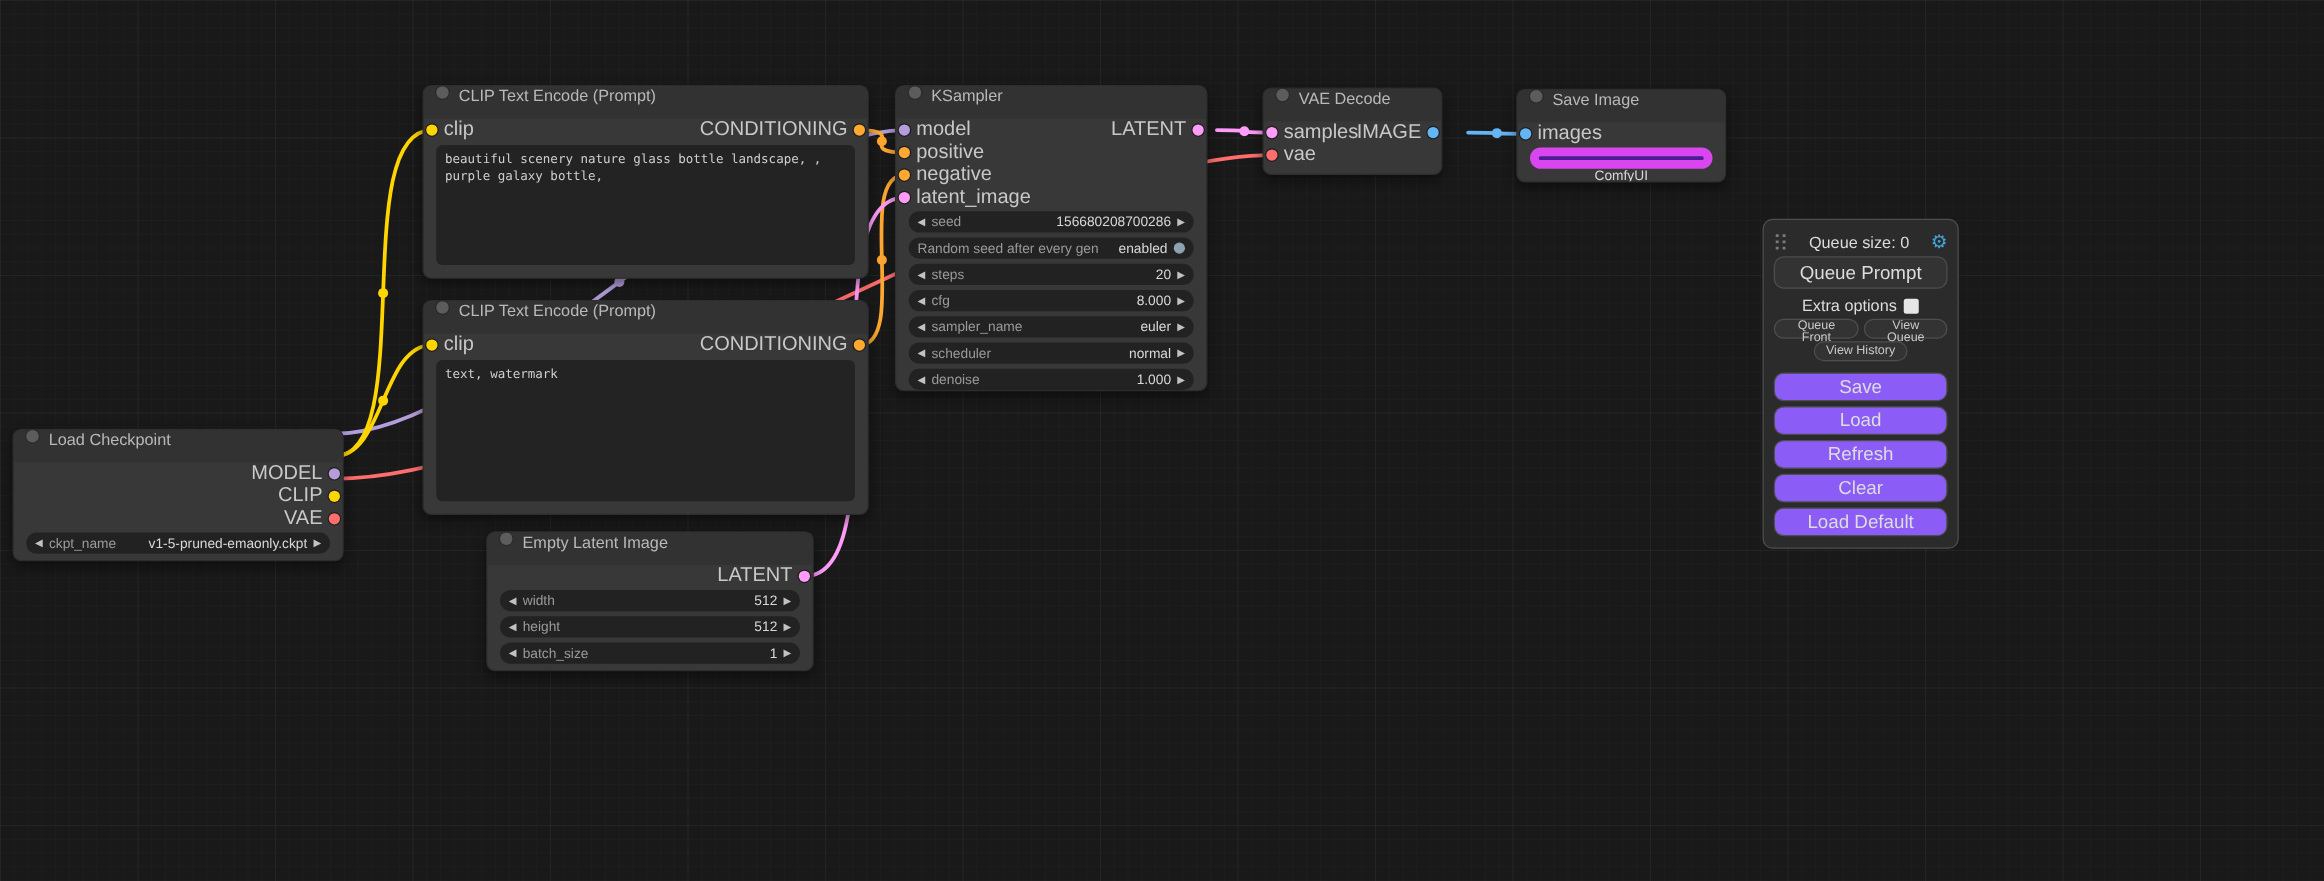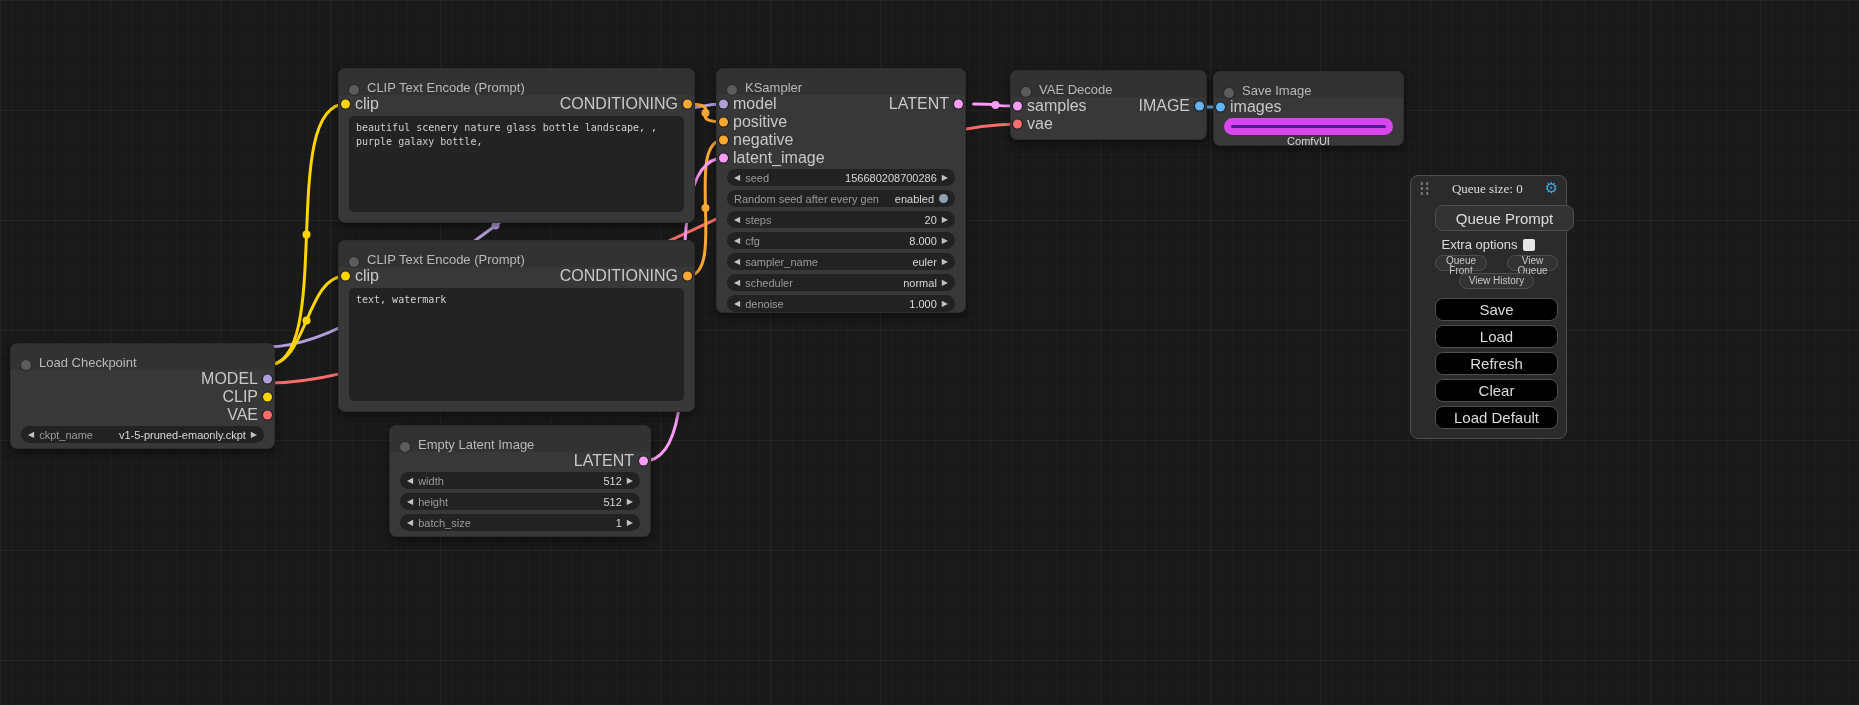--- a/index.html
+++ b/index.html
@@ -16,21 +16,21 @@
   #wires { position:absolute; left:0; top:0; width:1859px; height:705px; z-index:1; }
 
   .node {
     position:absolute; z-index:2; box-sizing:border-box;
     background:#383838; border:1px solid #2d2d2d; border-radius:7px;
     box-shadow:0 4px 10px rgba(0,0,0,0.45);
     display:flex; flex-direction:column; overflow:hidden;
   }
   .node-title {
     flex:0 0 26px; height:26px; background:#323232; border-radius:6px 6px 0 0;
-    display:flex; align-items:flex-end; padding:0 10px; gap:8px;
+    display:flex; align-items:flex-start; padding:0 10px; gap:8px;
   }
   .collapse-dot { width:10px; height:10px; border-radius:50%; background:#5c5c5c; box-shadow:0 0 0 1px #2a2a2a; flex:none; }
   .title-text { color:#b9b9b9; font-size:13px; white-space:nowrap; }
 
   .slot-row { position:relative; flex:0 0 18px; height:18px; }
   .slot-dot {
     position:absolute; top:50%; transform:translateY(-50%);
     width:9px; height:9px; border-radius:50%; box-shadow:0 0 0 1px rgba(0,0,0,0.45);
   }
   .slot-dot.in { left:2px; }
@@ -55,38 +55,38 @@
     flex:1; margin:3px 10px 10px; background:#232323; border-radius:5px;
     padding:5px 7px; font-family:"DejaVu Sans Mono", monospace; font-size:10px;
     color:#cfcfcf; line-height:1.4; white-space:pre-wrap; word-break:break-word; overflow:hidden;
   }
 
   #queue-panel {
     position:absolute; left:1410px; top:175px; width:157px; z-index:3; box-sizing:border-box;
     background:#2b2b2b; border:1px solid #4e4e4e; border-radius:8px;
     padding:5px 8px 9px; color:#ddd;
   }
-  .qp-header { display:flex; align-items:flex-start; height:20px;font-family:Liberation Serif, serif; }
+  .qp-header { display:flex; align-items:flex-end; height:20px; }
   .drag-handle { width:11px; height:15px; background-image:radial-gradient(#7a7a7a 1.2px, transparent 1.4px); background-size:5.5px 5px; flex:none; }
   .qp-size { flex:1; text-align:center; font-size:13px; color:#dcdcdc; }
   .gear { color:#41a6d9; font-size:15px; line-height:1; flex:none; }
-  button { font-family:"Liberation Sans", sans-serif; cursor:pointer;margin-left:16px; }
+  button { font-family:"Liberation Sans", sans-serif; cursor:pointer; }
   .qp-btn-lg {
     display:block; width:100%; height:26px; margin-top:4px;
     background:#333; border:1px solid #4e4e4e; border-radius:8px; color:#ddd; font-size:15px;
   }
   .qp-extra { display:flex; align-items:center; justify-content:center; gap:6px; margin:6px 0 3px; font-size:13px; }
   .qp-checkbox { width:12px; height:12px; background:#e6e6e6; border-radius:2px; flex:none; }
   .qp-row { display:flex; gap:4px; justify-content:center; margin:2px 0; }
   .qp-btn-sm {
     background:#333; border:1px solid #4e4e4e; border-radius:8px; color:#c9c9c9;
     font-size:10px; height:16px; line-height:1; padding:0 9px;
   }
   .qp-main-btns { margin-top:9px; display:flex; flex-direction:column; gap:4px; }
-  .qp-btn { height:23px; background:#000000; border:1px solid #4e4e4e; border-radius:8px; color:#ddd; font-size:15px; }
+  .qp-btn { height:23px; background:#8b5cf6; border:1px solid #4e4e4e; border-radius:8px; color:#ddd; font-size:15px; }
 </style>
 </head>
 <body>
 
 <div id="canvas">
   <svg id="wires" xmlns="http://www.w3.org/2000/svg">
       <path d="M 267.5 347 C 396.6764781219863 347, 594.3235218780137 104, 723.5 104" stroke="#B39DDB" stroke-width="3" fill="none" stroke-linecap="round"></path>
       <circle cx="495.5" cy="225.5" r="4" fill="#B39DDB"></circle>
       <path d="M 267.5 365 C 335.6014867679113 365, 277.3985132320887 104, 345.5 104" stroke="#FFD500" stroke-width="3" fill="none" stroke-linecap="round"></path>
       <circle cx="306.5" cy="234.5" r="4" fill="#FFD500"></circle>
@@ -279,37 +279,37 @@
         <span class="arrow">▶</span>
       </div>
       <div class="widget">
         <span class="arrow">◀</span>
         <span class="wlabel">denoise</span>
         <span class="spacer"></span>
         <span class="wvalue">1.000</span>
         <span class="arrow">▶</span>
       </div>
     </div>
-    <div class="node" style="left: 1010px; top: 70px; width: 197px; height: 70px;">
+    <div class="node" style="left: 1010px; top: 70px; width: 144px; height: 70px;">
       <div class="node-title">
         <span class="collapse-dot"></span>
         <span class="title-text">VAE Decode</span>
       </div>
       <div class="slot-row">
         <span class="slot-dot in" style="background: rgb(255, 156, 249);"></span>
         <span class="slot-label in">samples</span>
         <span class="slot-label out">IMAGE</span>
         <span class="slot-dot out" style="background: rgb(100, 181, 246);"></span>
       </div>
       <div class="slot-row">
         <span class="slot-dot in" style="background: rgb(255, 110, 110);"></span>
         <span class="slot-label in">vae</span>
       </div>
     </div>
-    <div class="node" style="left: 1213px; top: 71px; width: 191px; height: 75px;">
+    <div class="node" style="left: 1213px; top: 71px; width: 168px; height: 75px;">
       <div class="node-title">
         <span class="collapse-dot"></span>
         <span class="title-text">Save Image</span>
       </div>
       <div class="slot-row">
         <span class="slot-dot in" style="background: rgb(100, 181, 246);"></span>
         <span class="slot-label in">images</span>
       </div>
       <div class="widget text-widget">
         <span class="wlabel">filename_prefix</span>

